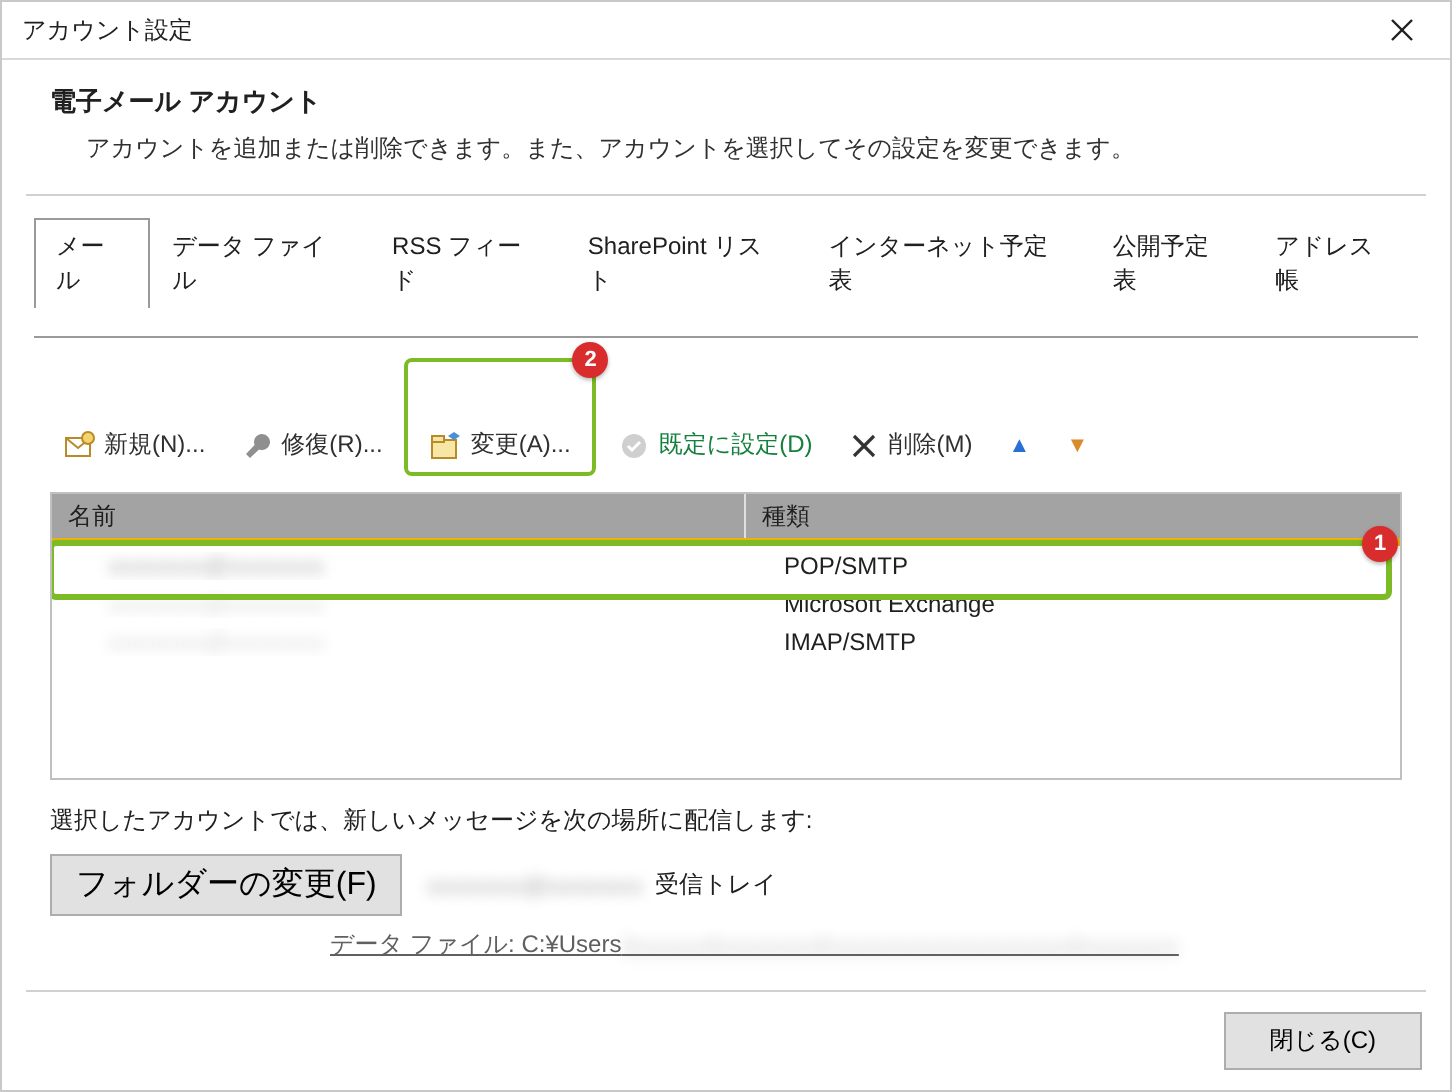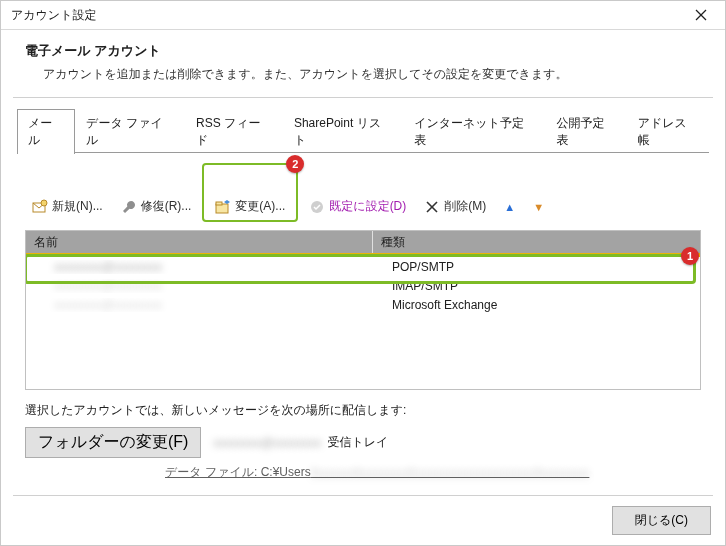--- a/index.html
+++ b/index.html
@@ -52,21 +52,21 @@
   }
 
   .divider {
     border-top: 1px solid #d0d0d0;
     margin: 4px 12px 0 12px;
   }
 
   .tabs {
     display: flex;
     align-items: flex-end;
-    padding: 10px 16px 0 16px;
+    padding: 10px 16px 16px 16px;
     position: relative;
   }
   .tab {
     padding: 5px 10px;
     border: 1px solid transparent;
     border-bottom: none;
     cursor: pointer;
     font-size: 12px;
     position: relative;
     top: 1px;
@@ -98,21 +98,21 @@
     align-items: center;
     gap: 4px;
     padding: 3px 6px;
     cursor: pointer;
     border: 1px solid transparent;
     color: #303030;
     font-size: 12px;
     background: transparent;
     margin-top: 28px;
   }
-  .tbtn.disabled { color: #a21caf; }
+  .tbtn.disabled { color: #15803d; }
   .ticon {
     width: 16px;
     height: 16px;
     display: inline-flex;
     align-items: center;
     justify-content: center;
   }
   .highlight-change {
     border: 2px solid #7dbb26;
     border-radius: 4px;
@@ -360,26 +360,26 @@
     <div class="rows">
 
 
       <div class="row">
         <div class="c1"><span class="blurtxt">xxxxxxxx@xxxxxxxx</span></div>
         <div class="c2">POP/SMTP</div>
       </div>
 
       <div class="row">
         <div class="c1"><span class="blurtxt light">xxxxxxxx@xxxxxxxx</span></div>
-        <div class="c2">IMAP/SMTP</div>
+        <div class="c2">Microsoft Exchange</div>
       </div>
 
       <div class="row">
         <div class="c1"><span class="blurtxt light">xxxxxxxx@xxxxxxxx</span></div>
-        <div class="c2">Microsoft Exchange</div>
+        <div class="c2">IMAP/SMTP</div>
       </div>
 
       <div class="selrow-highlight" style="left:-2px; top:-3px; right:4px; height:24px;">
         <span class="badge b1">1</span>
       </div>
     </div>
   </div>
 
   <div class="deliver-section">
     <div class="deliver-label">選択したアカウントでは、新しいメッセージを次の場所に配信します:</div>

